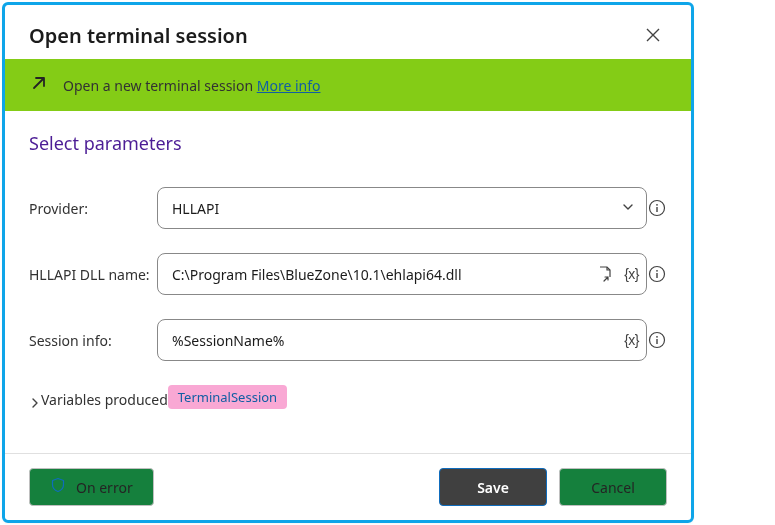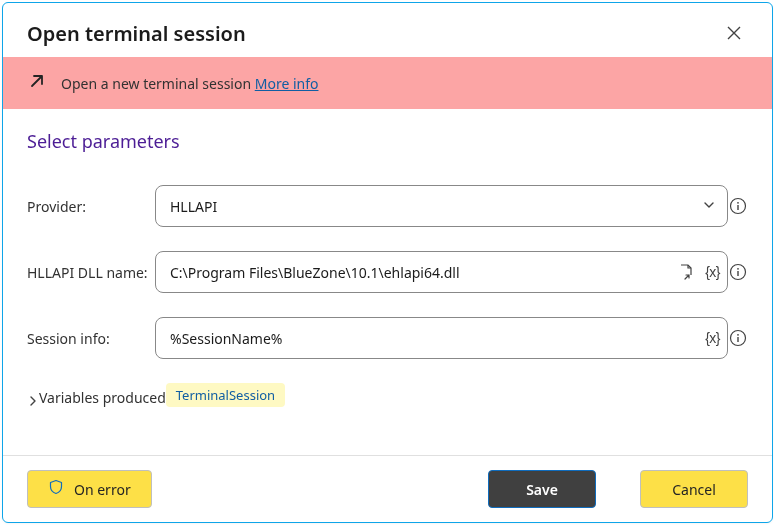--- a/index.html
+++ b/index.html
@@ -6,23 +6,23 @@
     body {
       font-family: "Segoe UI", -apple-system, system-ui, sans-serif;
       font-size: 14px;
       color: #242424;
       background: #fff;
       width: 775px;
       height: 525px;
       position: relative;
     }
     .dialog {
-      border: 1px solid #0ea5e9;
+      border: 3px solid #0ea5e9;
       border-radius: 6px;
-      width: 771px;
+      width: 692px;
       height: 521px;
       margin: 2px;
       display: flex;
       flex-direction: column;
       overflow: hidden;
       box-shadow: 0 1px 2px rgba(0,0,0,0.04);
     }
     .titlebar {
       display: flex;
       justify-content: space-between;
@@ -35,21 +35,21 @@
       color: #1b1b1b;
     }
     .close-btn {
       width: 28px; height: 28px;
       display: flex; align-items: center; justify-content: center;
       cursor: pointer;
       color: #424242;
       border-radius: 4px;
     }
     .info-banner {
-      background: #fca5a5;
+      background: #84cc16;
       padding: 14px 24px;
       display: flex;
       align-items: center;
       gap: 14px;
       color: #323232;
     }
     .info-banner a {
       color: #115ea3;
       text-decoration: underline;
       cursor: pointer;
@@ -139,21 +139,21 @@
     }
     .chevron-right {
       color: #424242;
       cursor: pointer;
       display: flex;
     }
     .vars-label {
       color: #323232;
     }
     .var-pill {
-      background: #fef9c3;
+      background: #f9a8d4;
       color: #115ea3;
       padding: 3px 10px;
       border-radius: 4px;
       font-size: 13px;
     }
     .footer {
       border-top: 1px solid #e0e0e0;
       padding: 14px 24px;
       display: flex;
       justify-content: space-between;
@@ -166,34 +166,33 @@
       padding: 0 20px;
       border-radius: 4px;
       font-size: 14px;
       font-family: inherit;
       display: flex;
       align-items: center;
       justify-content: center;
       gap: 10px;
       cursor: pointer;
       border: 1px solid #bfbfbf;
-      background: #fde047;
+      background: #15803d;
       color: #242424;
       min-width: 90px;
     }
     .btn-primary {
       background: #404040;
       border-color: #0f6cbd;
       color: #fff;
       min-width: 108px;
       font-weight: 600;
     }
     .btn-secondary {
       min-width: 108px;
-      margin-left: 32px;
     }
     .shield { color: #0f6cbd; }
     .var-ico {
       font-style: normal;
       font-family: "Segoe UI", sans-serif;
       font-size: 14px;
       letter-spacing: -0.5px;
     }
   </style>
 </head>

